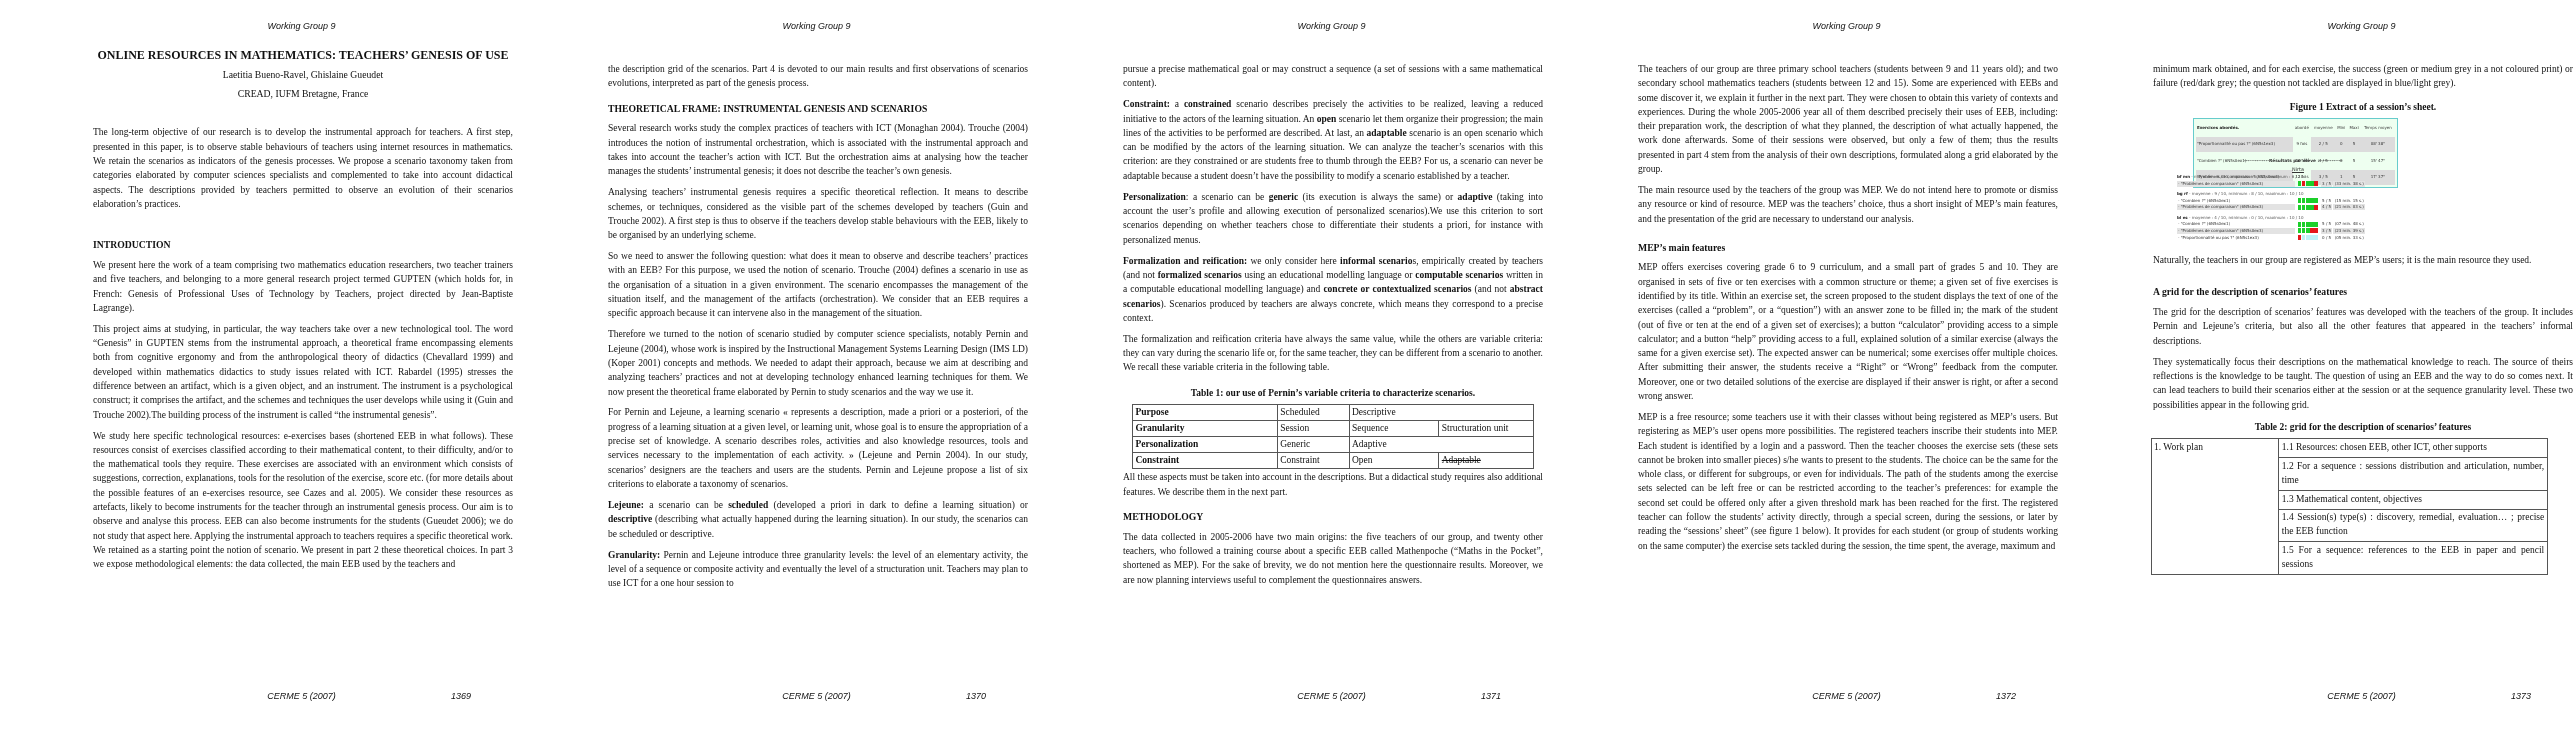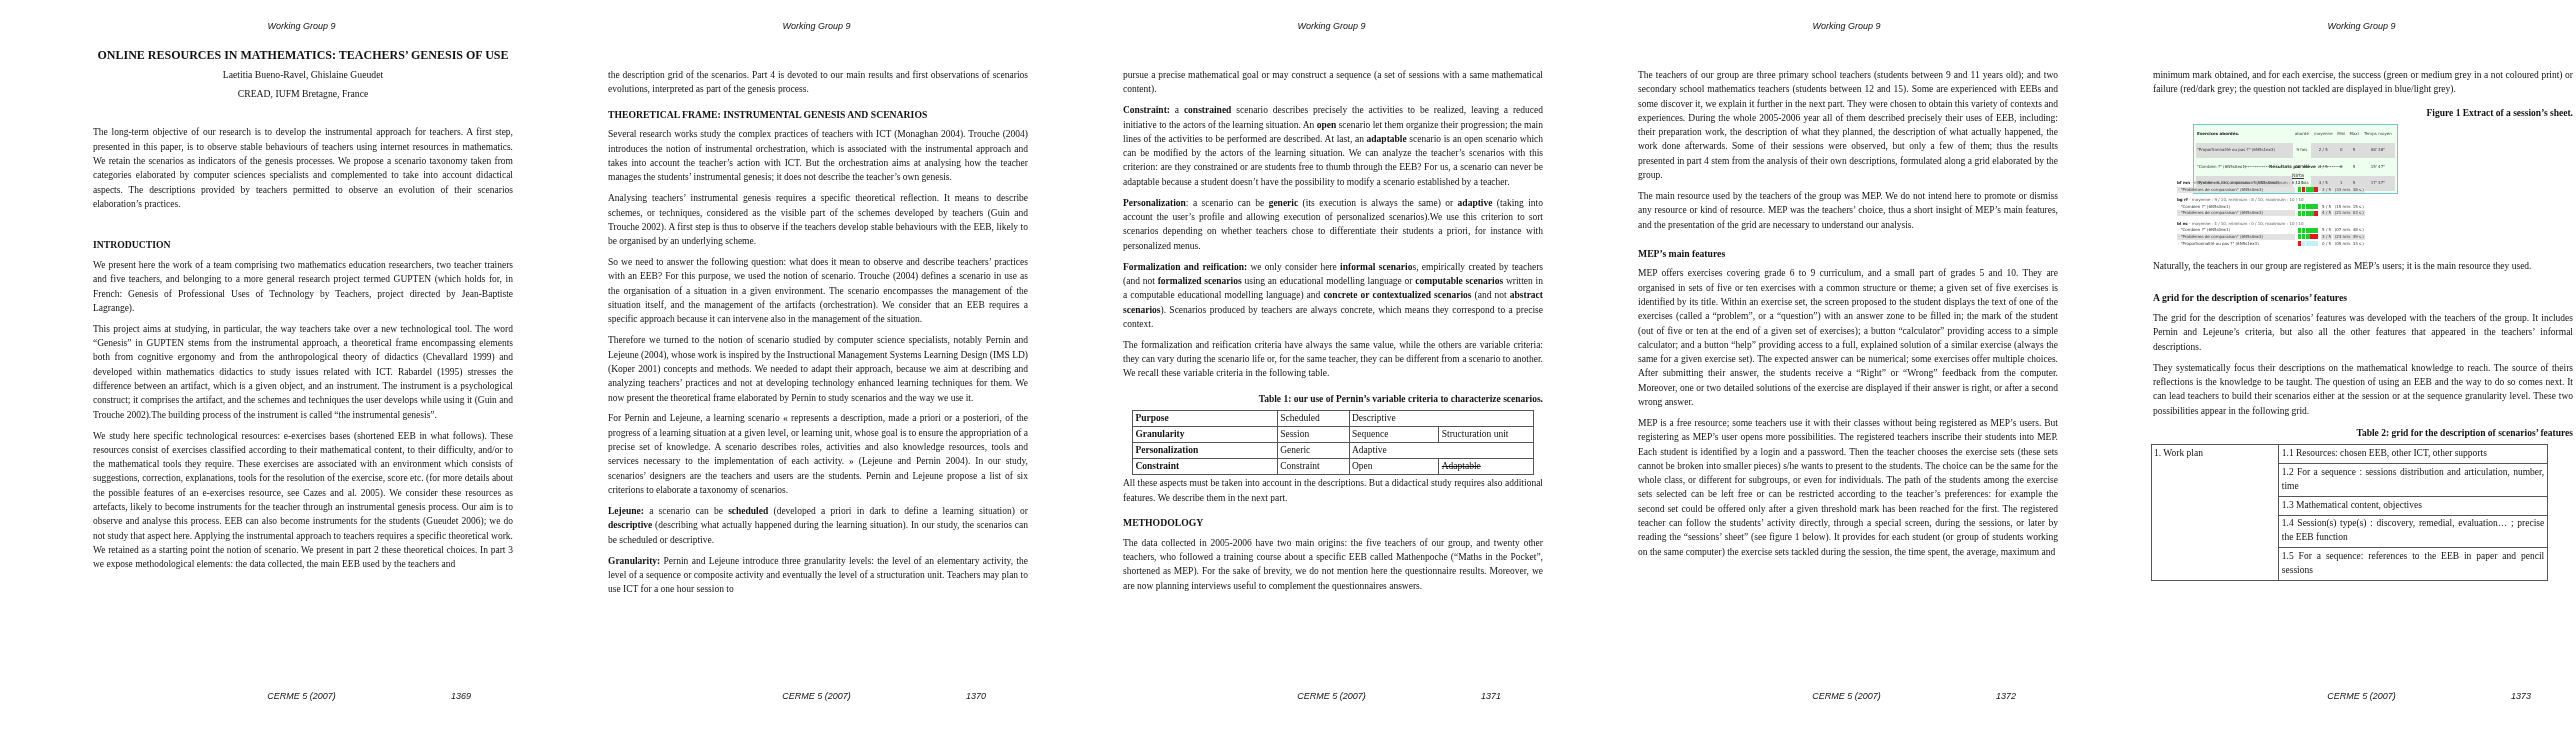--- a/index.html
+++ b/index.html
@@ -8,31 +8,31 @@
   .page { width: 515px; height: 729px; position: relative; box-sizing: border-box; background: #fff; }
   .page-header { position: absolute; top: 20.7px; left: 0; width: 515px; text-align: center;
     font-family: "Liberation Sans", sans-serif; font-style: italic; font-size: 9px; color: #111; }
   .page-footer { position: absolute; top: 691px; left: 0; width: 515px; height: 12px;
     font-family: "Liberation Sans", sans-serif; font-style: italic; font-size: 9px; }
   .footer-conf { position: absolute; left: 0; width: 515px; text-align: center; }
   .footer-num { position: absolute; left: 407px; font-style: italic; }
   .body { position: absolute; left: 49px; width: 420px; top: 0;
     font-family: "Liberation Serif", serif; font-size: 9.5px; line-height: 14.3px; text-align: justify; }
   .p1body { top: 47px; }
-  .pbody { top: 68px; }
+  .pbody { top: 62px; }
   p { margin: 0 0 6.7px 0; }
   .title { font-weight: bold; font-size: 12px; line-height: 16px; text-align: center; margin: 0 0 4.9px 0; }
   .authors { text-align: center; font-size: 9.7px; margin: 0 0 4.9px 0; }
   .authors .presenter { }
   .affil { text-align: center; font-size: 9.7px; margin: 0 0 24px 0; }
   .abstract { margin-bottom: 27px; }
   h2 { font-family: "Liberation Serif", serif; font-size: 9.7px; font-weight: bold; margin: 2.4px 0 5.5px 0; }
   h3 { font-family: "Liberation Serif", serif; font-size: 9.7px; font-weight: bold; margin: 13.4px 0 5.5px 0; }
   b { font-weight: bold; }
-  .caption { font-weight: bold; margin: 6px 0 3.6px 0; text-align: right; }
+  .caption { font-weight: bold; margin: 6px 0 3.6px 0; text-align: center; }
   table.t1 { border-collapse: collapse; margin-left: 9px; width: 402px; font-size: 9.5px; margin-bottom: 1.2px; }
   table.t1 td { border: 0.6px solid #555; padding: 1.2px 2.4px; line-height: 12.8px; text-align: left; vertical-align: top; }
   table.t1 td.crit { font-weight: bold; width: 139px; }
   table.t1 td.c2 { width: 66px; }
   table.t1 td.c3 { width: 84px; }
   .strike { text-decoration: line-through; }
   table.t2 { border-collapse: collapse; margin-left: -2.4px; width: 397px; font-size: 9.5px; }
   table.t2 td { border: 0.6px solid #555; padding: 1.8px 2.4px 2.4px 2.4px; line-height: 13.7px; vertical-align: top; text-align: justify; }
   table.t2 td.left { width: 122px; text-align: left; }
   

